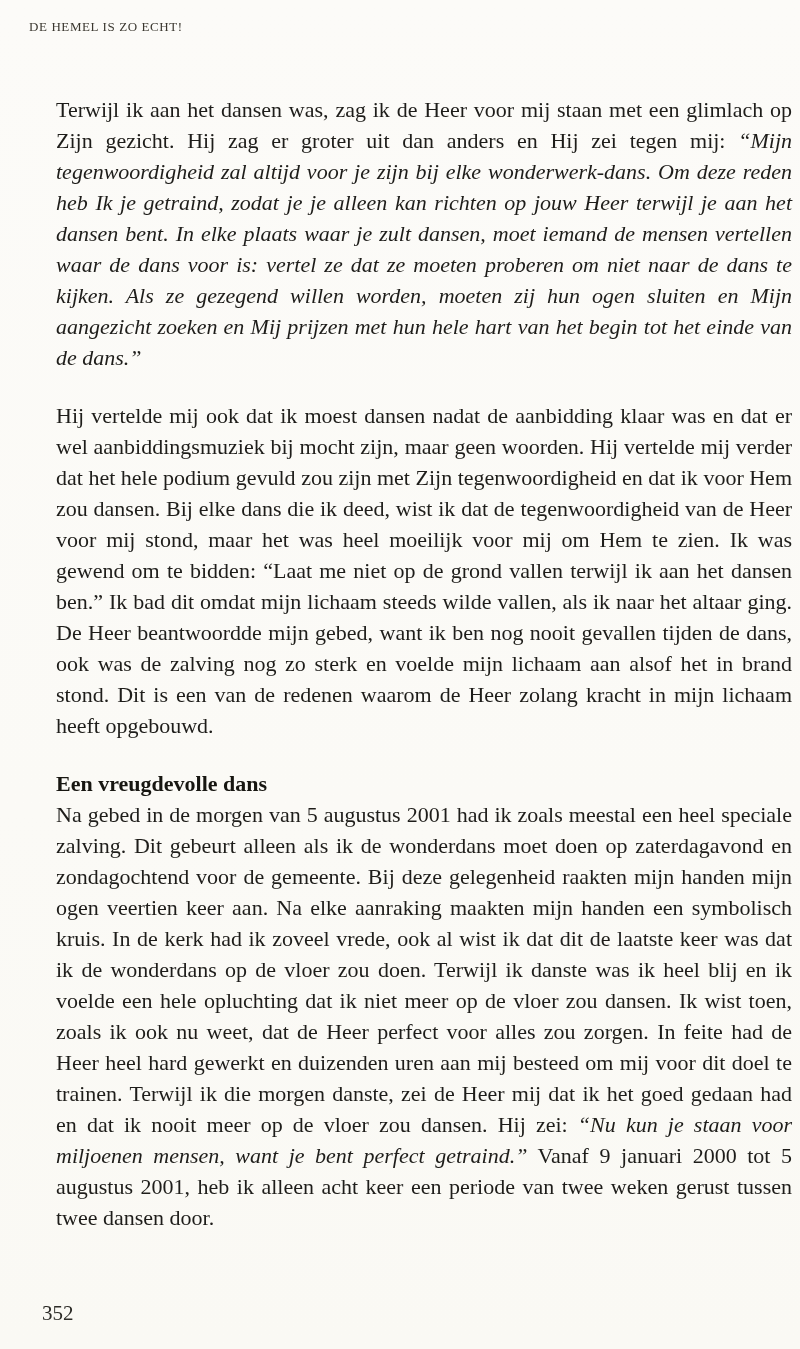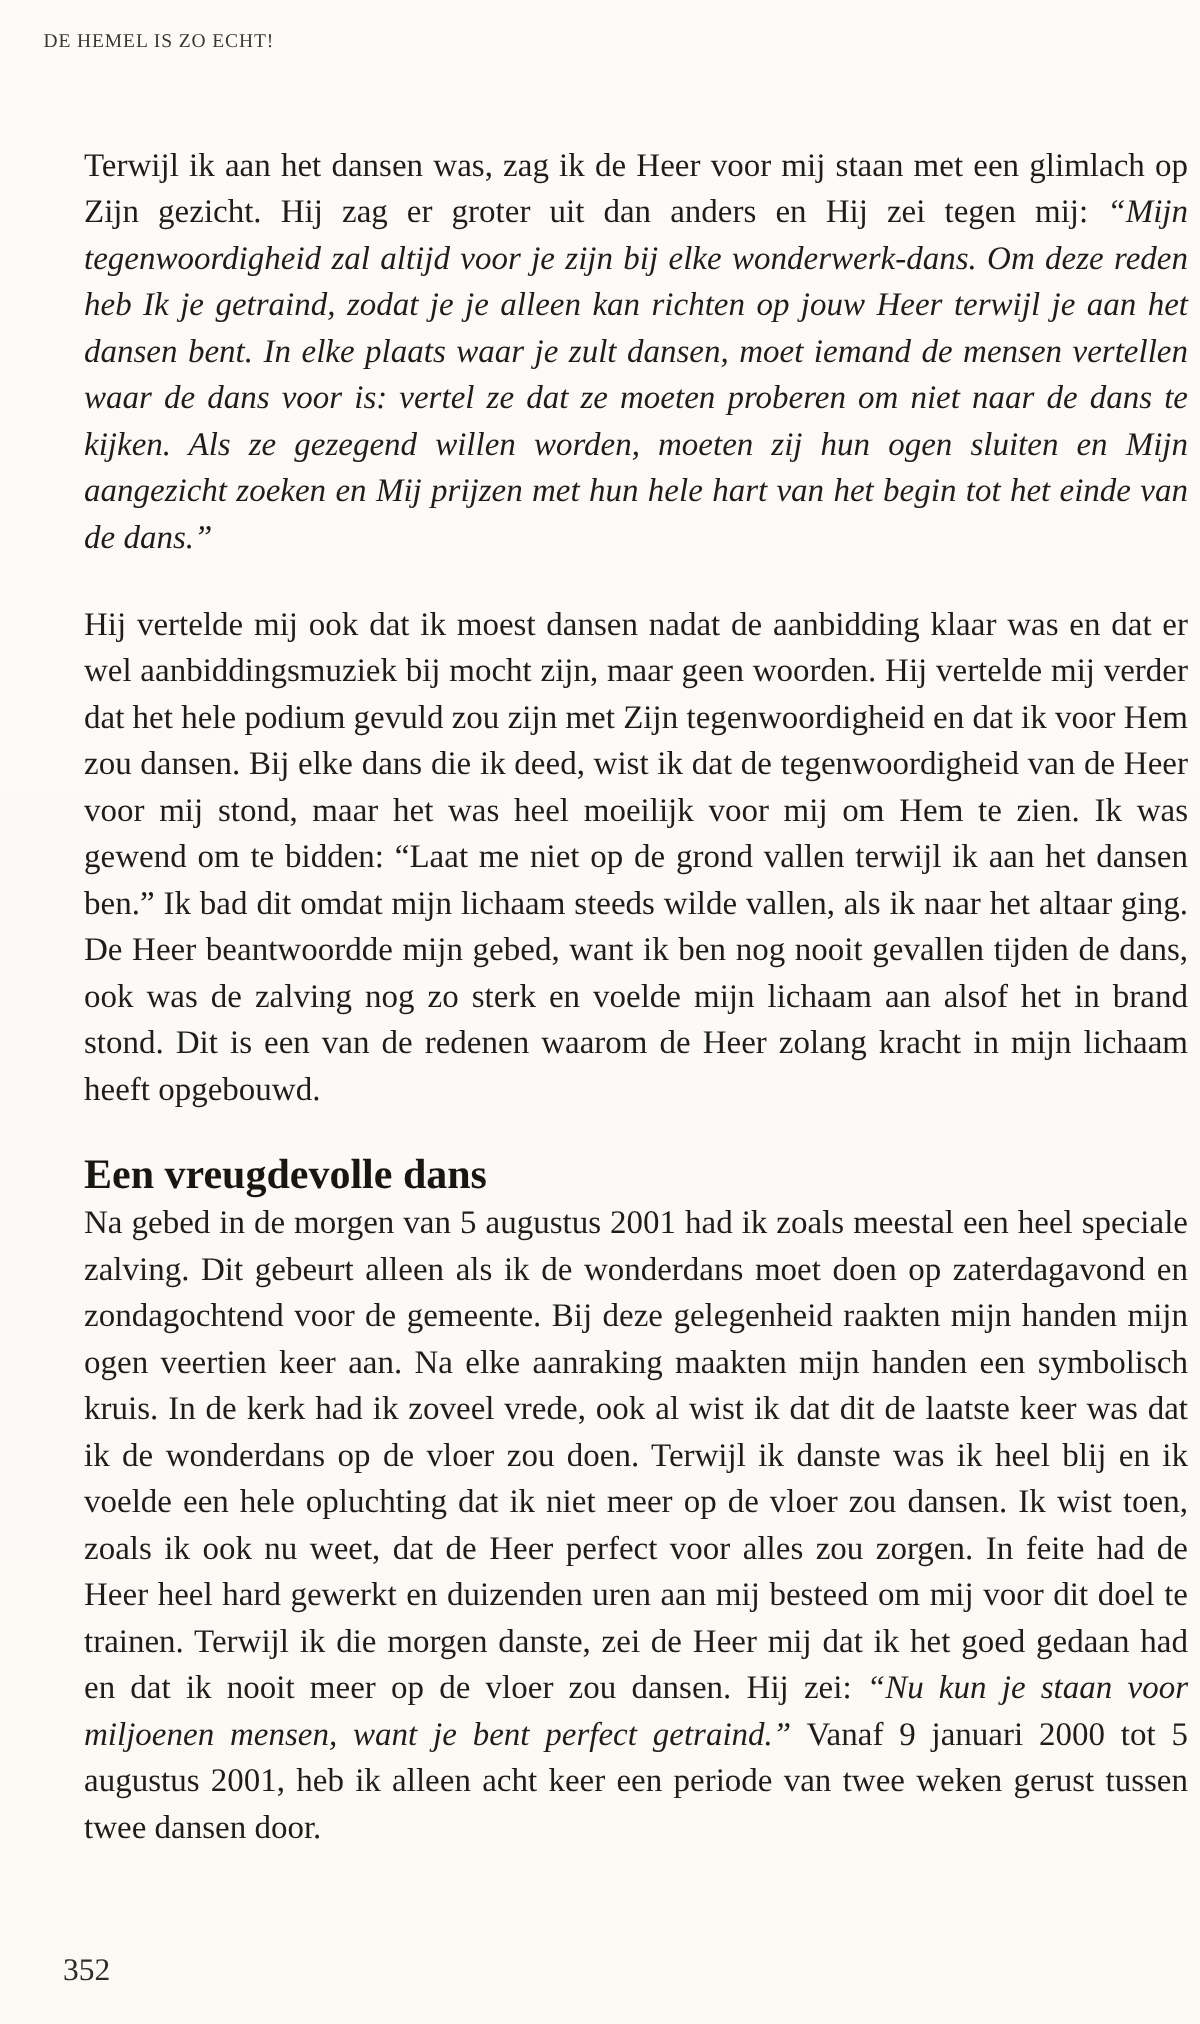--- a/index.html
+++ b/index.html
@@ -31,21 +31,21 @@
     left: 56px;
     width: 736px;
     font-size: 22px;
     line-height: 31px;
     text-align: justify;
     margin-top: 28px;
   }
   .para { margin: 0 0 27px 0; }
   .para:last-child { margin-bottom: 0; }
   .section-heading {
-    font-size: 28px;
+    font-size: 22px;
     line-height: 31px;
     font-weight: bold;
     margin: 0;
     color: #171611;
     text-align: left;
   }
   .italic { font-style: italic; }
   .page-number {
     position: absolute;
     left: 42px;

